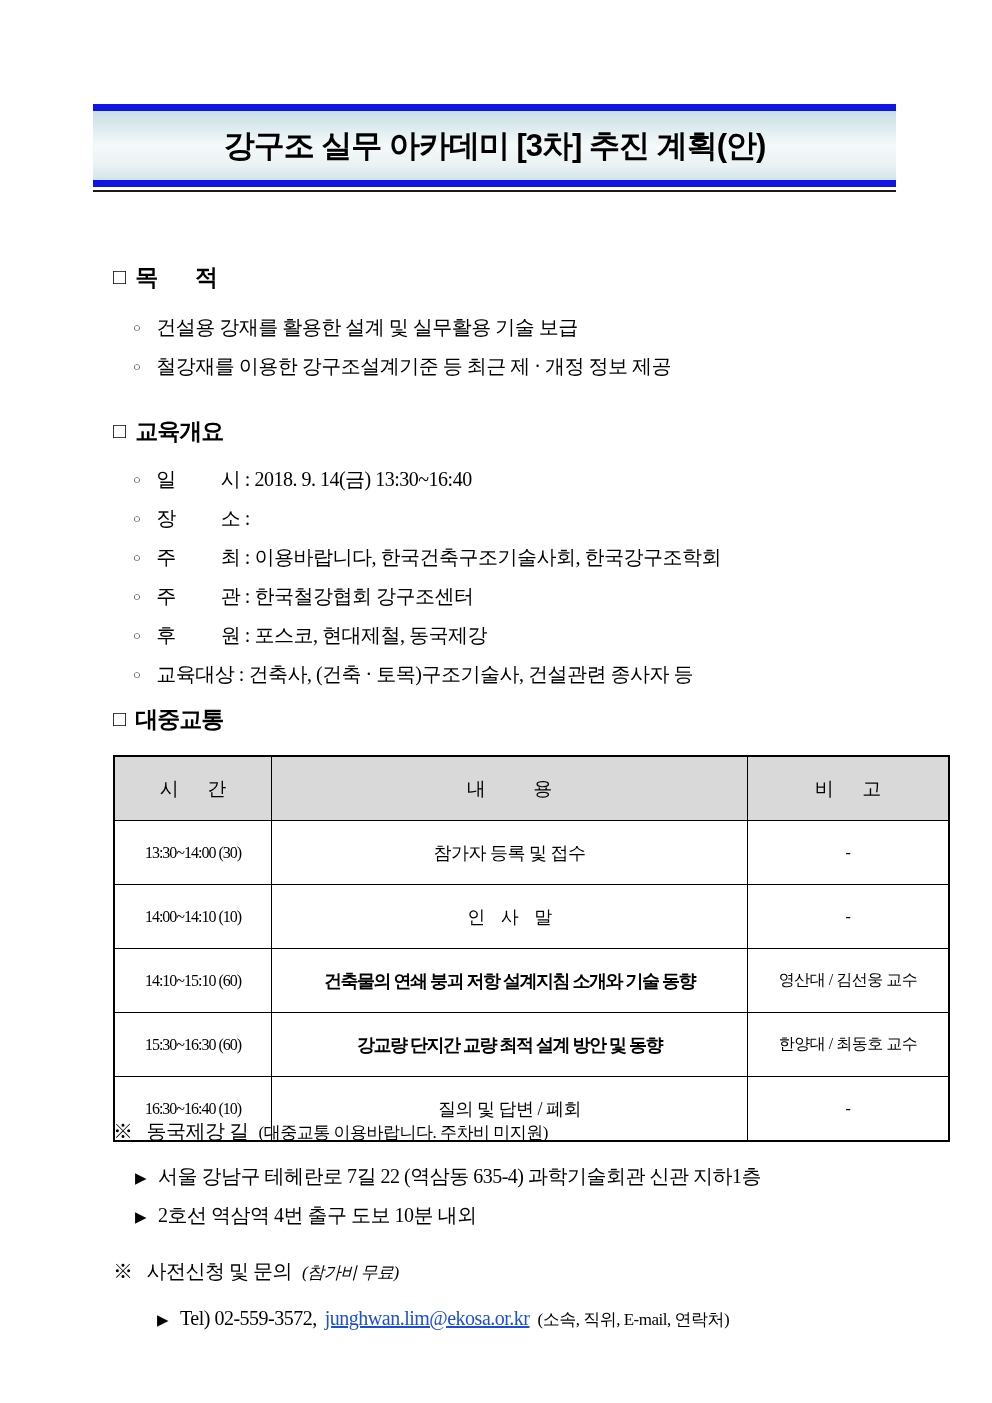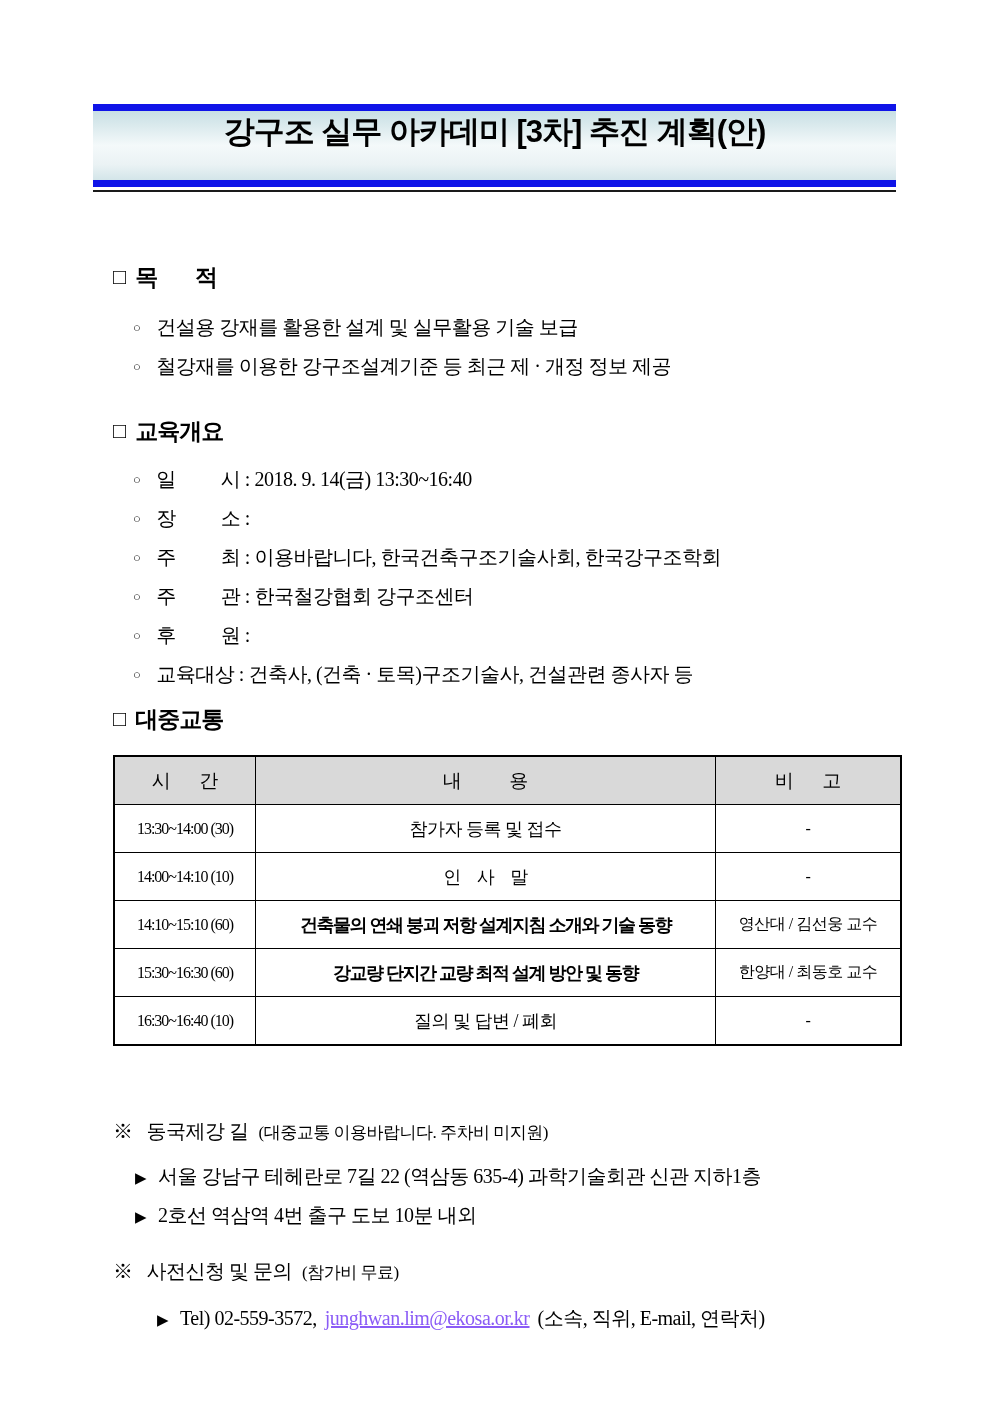--- a/index.html
+++ b/index.html
@@ -10,21 +10,21 @@
   }
   .pre{white-space:pre;}
 
   
   .banner{
     position:absolute;left:93px;top:104px;width:803px;
     border-top:7px solid #0f14e8;
     border-bottom:7px solid #0f14e8;
     background:linear-gradient(180deg,#c8dfe4 0%,#f4f9fa 50%,#eaf2f4 78%,#d3e5e9 100%);
     height:69px;
-    display:flex;justify-content:center;
+    display:flex;align-items:center;justify-content:center;
   }
   .banner-underline{
     position:absolute;left:93px;top:190px;width:803px;height:2px;background:#1a1a1a;
   }
   .page-title{
     margin:0;font-family:"Liberation Sans","DejaVu Sans",sans-serif;
     font-weight:bold;font-size:31px;letter-spacing:-1px;white-space:pre;
   }
 
   
@@ -50,21 +50,21 @@
 
   .schedule-sec{position:absolute;left:113px;top:704px;width:790px;}
 
   
   table.schedule{
     margin-top:20px;border-collapse:collapse;table-layout:fixed;
     width:783px;font-size:18px;
   }
   table.schedule th,table.schedule td{
     border:1.5px solid #000;text-align:center;vertical-align:middle;
-    padding:0;height:47px;overflow:hidden;
+    padding:8px;height:47px;overflow:hidden;
   }
   table.schedule{border:2.5px solid #000;}
   th.col-time{width:140px;}
   th.col-content{width:459px;}
   th.col-note{width:184px;}
   table.schedule th{
     background:#d9d9d9;font-weight:normal;font-size:19px;white-space:pre;
   }
   td.cell-time{font-size:16px;letter-spacing:-1px;white-space:pre;}
   td.cell-content{letter-spacing:-0.5px;white-space:pre;font-family:Liberation Serif, serif;}
@@ -78,22 +78,22 @@
   .note-sec{position:absolute;left:113px;width:810px;font-size:20px;letter-spacing:-0.5px;}
   .directions-sec{top:1116px;}
   .registration-sec{top:1256px;}
   .note-title-row{display:flex;align-items:baseline;line-height:30px;}
   .note-mark{margin-right:14px;}
   .note-small{font-size:17px;letter-spacing:-0.5px;}
   .arrow-list{list-style:none;margin:10px 0 0 22px;padding:0;}
   .arrow-list li{display:flex;align-items:baseline;line-height:37px;}
   .arrow{font-size:15px;margin-right:12px;flex:0 0 auto;}
   .tel-row{display:flex;align-items:baseline;margin:14px 0 0 44px;line-height:32px;}
-  .email-link{color:#8b5cf6;}
-  .suffix{font-size:20px;margin-left:8px;}
+  .email-link{color:#1d4ed8;}
+  .suffix{font-size:17px;margin-left:8px;}
   .sp{white-space:pre;}
 </style>
 </head>
 <body>
 
 <header class="banner">
   <h1 class="page-title">강구조 실무 아카데미 [3차] 추진 계획(안)</h1>
 </header>
 <div class="banner-underline"></div>
 
@@ -140,20 +140,21 @@
     <li>
       <span class="circ">○</span>
       <span class="ov-label">주          관</span>
         <span class="colon"> : </span>
         <span>한국철강협회 강구조센터</span>
     </li>
     <li>
       <span class="circ">○</span>
       <span class="ov-label">후          원</span>
         <span class="colon"> : </span>
+        <span>포스코, 현대제철, 동국제강</span>
     </li>
     <li>
       <span class="circ">○</span>
       <span class="ov-label">교육대상</span>
         <span class="colon"> : </span>
         <span>건축사, (건축 · 토목)구조기술사, 건설관련 종사자 등</span>
     </li>
   </ul>
 </section>
 
@@ -215,21 +216,21 @@
       <span class="arrow">▶</span>
       <span>2호선 역삼역 4번 출구 도보 10분 내외</span>
     </li>
   </ul>
 </section>
 
 <section class="note-sec registration-sec">
   <div class="note-title-row">
     <span class="note-mark">※</span>
     <span class="sp">사전신청 및 문의</span>
-    <span class="note-small" style="margin-left:10px;">(참가비 무료)</span>
+    <span class="note-small" style="margin-left:10px;font-style:italic;">(참가비 무료)</span>
   </div>
   <div class="tel-row">
     <span class="arrow">▶</span>
     <span>Tel) 02-559-3572,</span>
     <a href="#" class="email-link" style="margin-left:8px;">junghwan.lim@ekosa.or.kr</a>
     <span class="suffix">(소속, 직위, E-mail, 연락처)</span>
   </div>
 </section>
 
 </body></html>

